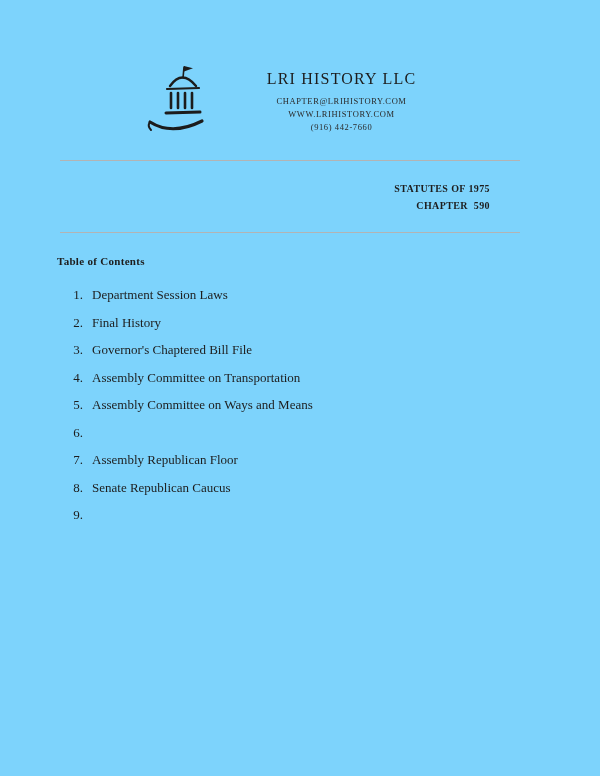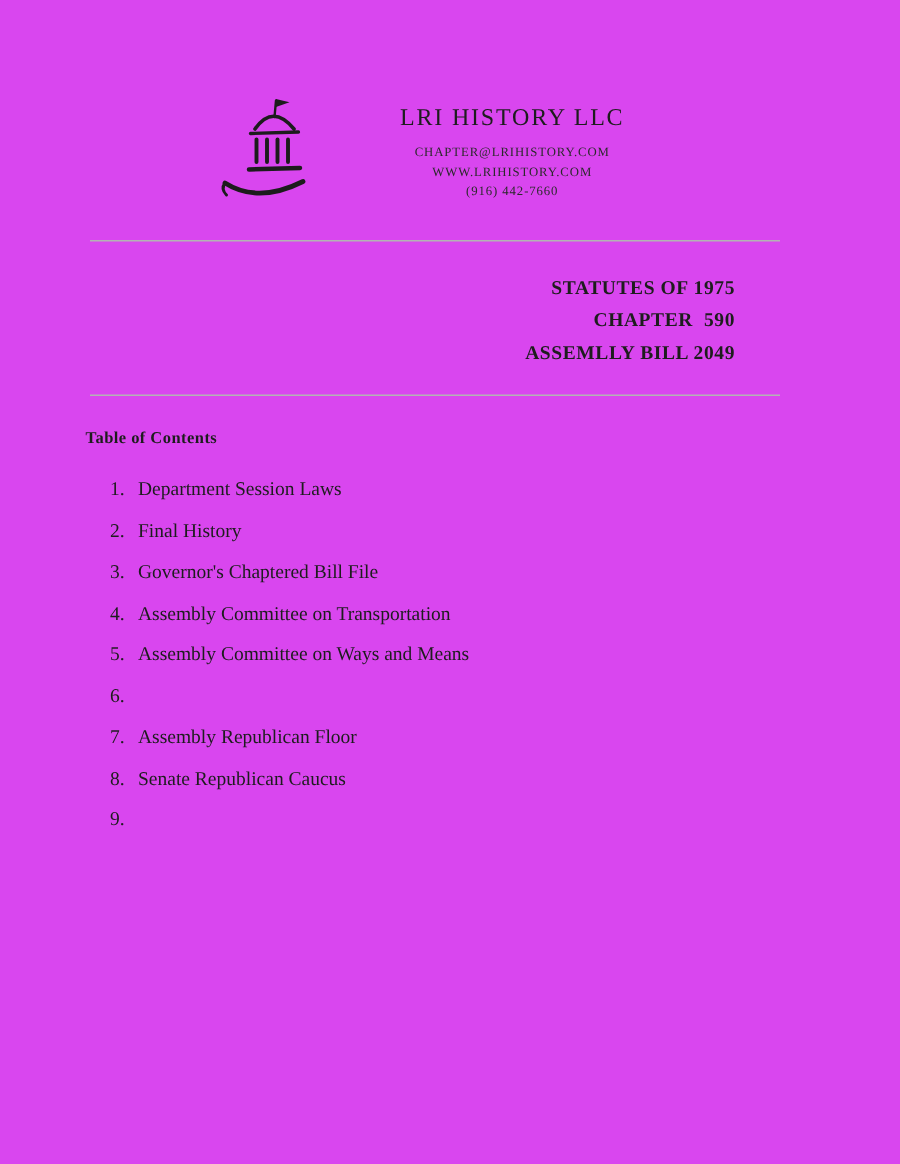--- a/index.html
+++ b/index.html
@@ -4,21 +4,21 @@
 <style>
   html, body {
     margin: 0;
     padding: 0;
     background: #ffffff;
   }
   .page {
     position: relative;
     width: 600px;
     height: 776px;
-    background: #d946ef;
+    background: #7dd3fc;
     font-family: "Liberation Serif", "DejaVu Serif", serif;
     color: #1d1d1d;
     overflow: hidden;
   }
 
   
   .letterhead {
     display: flex;
     align-items: flex-start;
     margin: 60px 0 0 138px;
@@ -63,21 +63,21 @@
   .case-header {
     width: 460px;
     margin-left: 60px;
     padding-right: 30px;
     box-sizing: border-box;
     text-align: right;
     margin-top: 20px;
   }
   .case-line {
     font-weight: bold;
-    font-size: 13px;
+    font-size: 10px;
     letter-spacing: 0.4px;
     line-height: 1.65;
     white-space: pre;
   }
 
   
   .toc {
     margin: 22px 0 0 57px;
   }
   .toc-title {
@@ -140,21 +140,20 @@
       <div class="contact-line">WWW.LRIHISTORY.COM</div>
       <div class="contact-line">(916) 442-7660</div>
     </div>
   </div>
 
   <hr class="rule rule-1">
 
   <div class="case-header">
     <div class="case-line">STATUTES OF 1975</div>
     <div class="case-line">CHAPTER  590</div>
-    <div class="case-line">ASSEMLLY BILL 2049</div>
   </div>
 
   <hr class="rule rule-2">
 
   <div class="toc">
     <div class="toc-title">Table of Contents</div>
     <ul class="toc-list">
       <li class="toc-item">
         <span class="toc-num">1.</span>
         <span class="toc-label">Department Session Laws</span>

